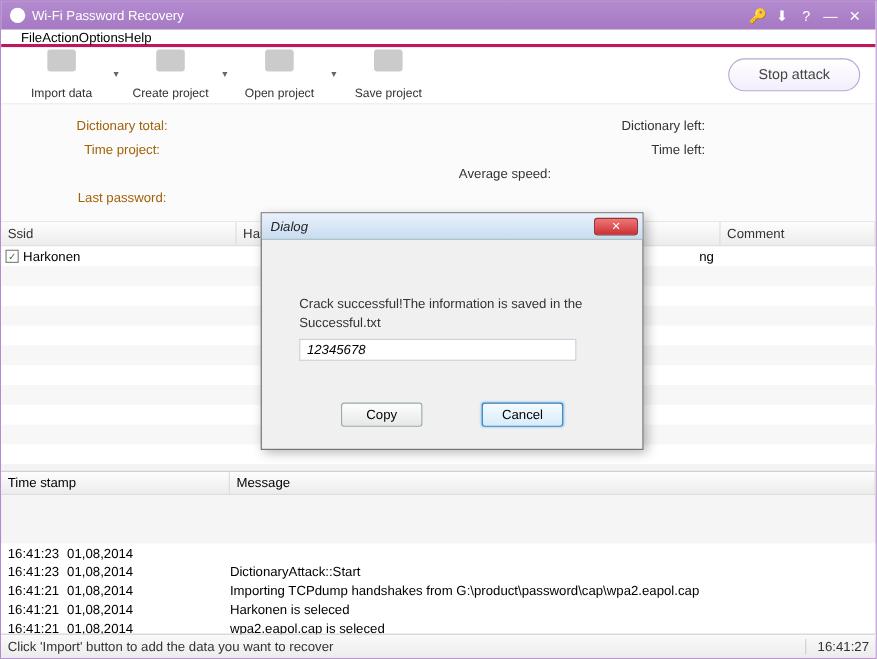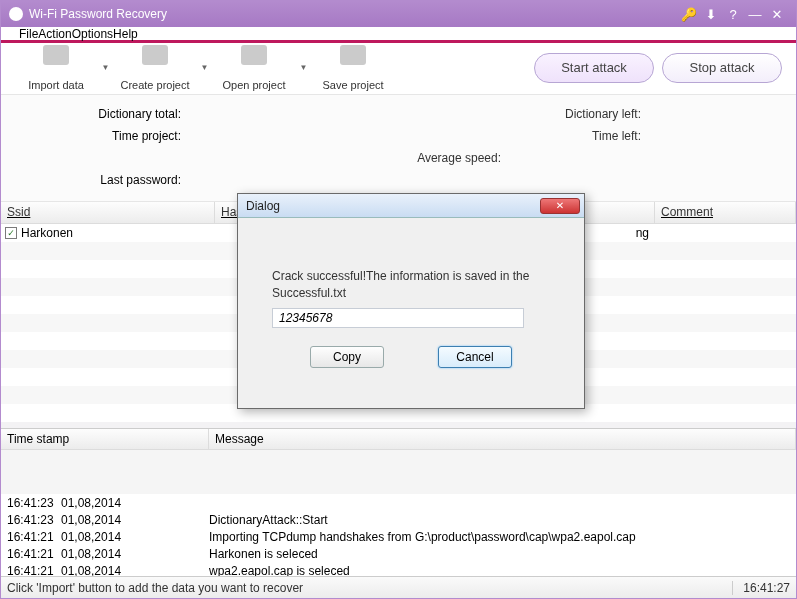--- a/index.html
+++ b/index.html
@@ -21,26 +21,26 @@
   .tbtn .ic { width: 26px; height: 22px; background: #6a6a6a; opacity: .35; border-radius: 3px; }
   .tbtn .lbl { font-size: 11px; margin-top: 14px; color: #333; }
   .tsep { width: 9px; text-align: center; color: #666; font-size: 8px; }
   .toolbar .flex { flex: 1; }
   .bigbtn { border: 1px solid #b7a6d4; border-radius: 16px; height: 30px; width: 120px; background: linear-gradient(#fff,#f3eefb); cursor: pointer; font-size: 13px; font-weight: 500; color: #444; }
   .bigbtn.start { background: linear-gradient(#f9f2ff,#efe2fb); }
   
   
   .stats { background: #fbfbfb; padding: 8px 40px 10px 40px; border-bottom: 1px solid #e6e6e6; }
   .statrow { display: flex; height: 22px; align-items: center; }
-  .statrow .left { width: 140px; text-align: right; color: #000000; }
+  .statrow .left { width: 140px; text-align: center; color: #a16207; }
   .statrow .gap { width: 340px; }
   .statrow .right { width: 120px; text-align: right; color: #333; }
   
   
-  .gridhdr { height: 22px; background: linear-gradient(#fdfdfd,#ececec); border-bottom: 1px solid #dcdcdc; display: flex; text-decoration: underline; }
+  .gridhdr { height: 22px; background: linear-gradient(#fdfdfd,#ececec); border-bottom: 1px solid #dcdcdc; display: flex; }
   .gridhdr .col { border-right: 1px solid #dcdcdc; padding: 3px 6px; color: #333; }
   .c1 { width: 214px; } .c2 { width: 440px; } .c3 { flex:1; }
   
   
   .gridbody { height: 198px; background: #fff; }
   .row { height: 18px; display: flex; align-items: center; }
   .row:nth-child(even) { background: #f7f7f7; }
   .row .c1 { padding-left: 4px; display: flex; align-items: center; gap: 4px; }
   .chk { width: 12px; height: 12px; border: 1px solid #7a7a7a; background: #fff; display: inline-flex; align-items: center; justify-content: center; font-size: 9px; color: #2a7a2a; }
   
@@ -55,26 +55,26 @@
   .logrow .msg { flex: 1; }
   
   
   .statusbar { position:absolute; bottom:0; left:0; right:0; height: 22px; background: linear-gradient(#fafafa,#ececec); border-top: 1px solid #ccc; display: flex; align-items: center; padding: 0 6px; }
   .statusbar .hint { flex:1; color:#333; }
   .statusbar .clock { border-left:1px solid #ccc; padding-left:10px; color:#333; }
   
   
   .dialog { position: absolute; left: 236px; top: 192px; width: 348px; height: 216px; background: #f0f0f0; border: 1px solid #6a6a6a; box-shadow: 3px 3px 10px rgba(0,0,0,.3); }
   .dlgtitle { height: 24px; background: linear-gradient(#e9f1fb,#c9dcf2); display: flex; align-items: center; padding: 0 4px 0 8px; border-bottom: 1px solid #9bb; }
-  .dlgtitle .t { flex:1; font-weight:500; color:#222; }
+  .dlgtitle .t { flex:1; font-weight:500; color:#222;font-style:italic; }
   .dlgclose { width: 40px; height: 16px; background: linear-gradient(#e77,#c33); border: 1px solid #933; border-radius: 3px; color:#fff; display:flex; align-items:center; justify-content:center; font-size:10px; cursor:pointer; }
   .dlgbody { padding: 50px 34px 0 34px; }
   .dlgmsg { color:#333; line-height: 1.4; }
   .dlginput { margin-top: 6px; width: 252px; height: 20px; border: 1px solid #c7cdd6; background:#fff; padding: 2px 6px; font-style: italic; }
-  .dlgbtns { margin-top: 18px; display: flex; gap: 54px; justify-content: center; }
+  .dlgbtns { margin-top: 38px; display: flex; gap: 54px; justify-content: center; }
   .dlgbtn { width: 74px; height: 22px; border: 1px solid #9aa; border-radius: 3px; background: linear-gradient(#fefefe,#e7e7e7); cursor:pointer; }
   .dlgbtn.focus { border: 1px solid #3c7fb1; box-shadow: 0 0 2px #6bf; background: linear-gradient(#f4fbff,#d8ecfb); }
   
   .spacer { height: 6px; background:#f3f2f4; }
 </style>
 </head>
 <body>
 
 <div class="titlebar">
   <div class="logo"></div>
@@ -107,21 +107,20 @@
   <div class="tbtn">
     <div class="ic"></div>
     <div class="lbl">Open project</div>
   </div>
   <div class="tsep">▼</div>
   <div class="tbtn">
     <div class="ic"></div>
     <div class="lbl">Save project</div>
   </div>
   <div class="flex"></div>
-  <button class="bigbtn start">Start attack</button>
   <button class="bigbtn">Stop attack</button>
 </div>
 
 <div class="stats">
   <div class="statrow">
     <div class="left">Dictionary total:</div>
     <div class="gap"></div>
     <div class="right">Dictionary left:</div>
   </div>
   <div class="statrow">

